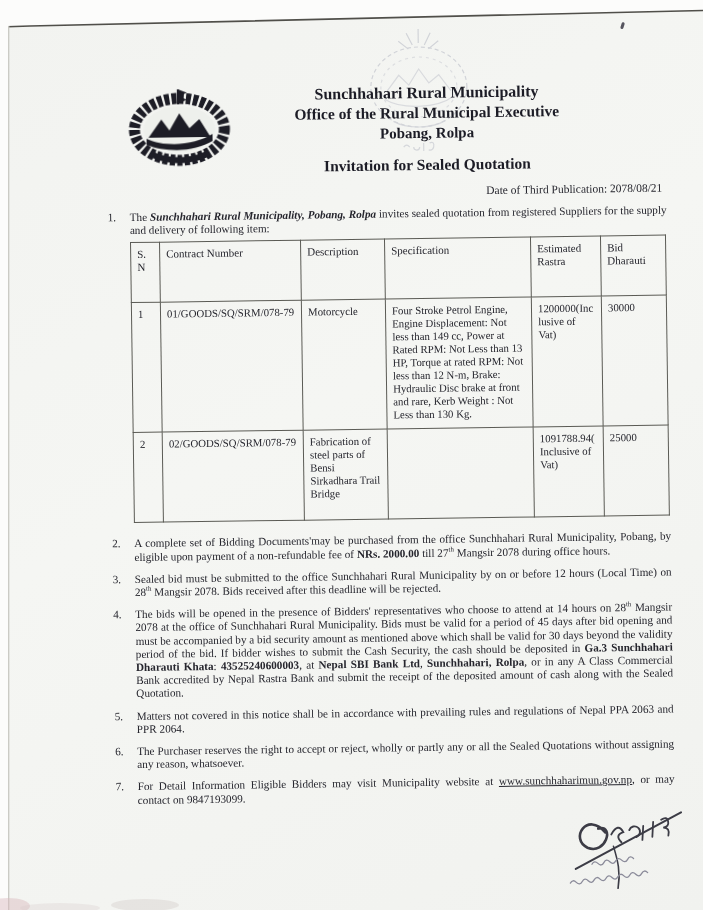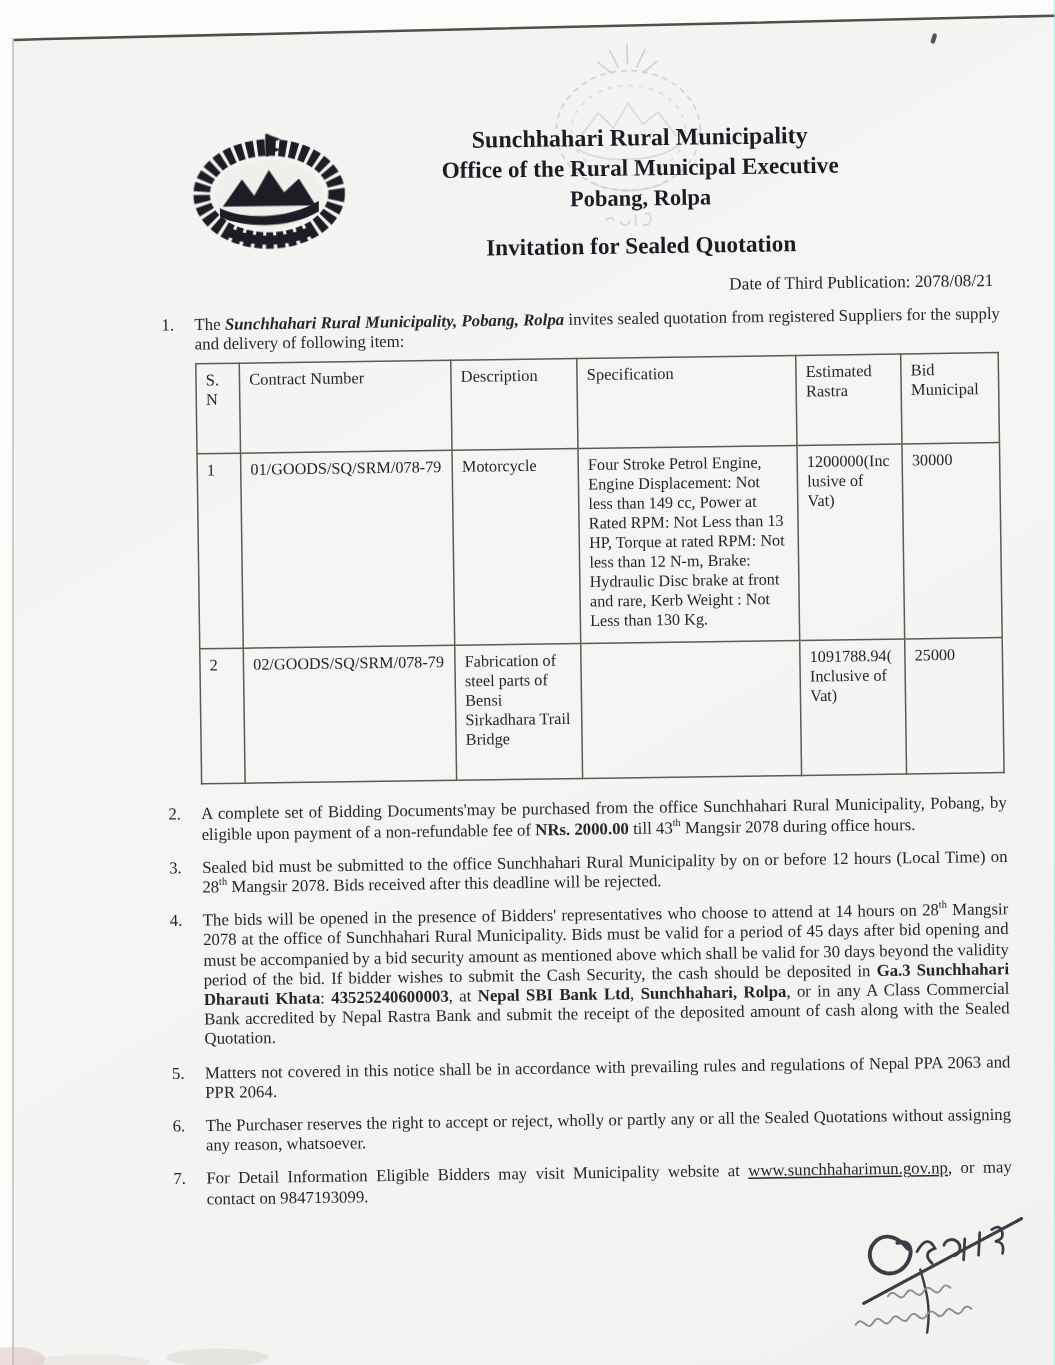--- a/index.html
+++ b/index.html
@@ -1,17 +1,17 @@
 <!DOCTYPE html>
 <html><head>
 <meta charset="utf-8">
 <style>
   html,body{margin:0;padding:0;}
   body{width:703px;height:910px;font-family:"Liberation Serif","DejaVu Serif",serif;}
-  .scan{position:relative;width:703px;height:910px;background:#5eead4;overflow:hidden;}
+  .scan{position:relative;width:703px;height:910px;background:#c4b5fd;overflow:hidden;}
   .paper{position:absolute;inset:0;background:linear-gradient(150deg,#f2f3f0 0%,#f5f6f3 45%,#f1f2ef 100%);}
   .content{position:absolute;left:0;top:0;width:703px;height:910px;color:#26262e;
            transform:rotate(-0.8deg);transform-origin:350px 455px;}
   
   .emblem{position:absolute;left:133px;top:84px;width:104px;height:82px;filter:blur(0.4px);}
   .watermark{position:absolute;left:358px;top:26px;width:132px;height:132px;opacity:0.55;}
   .titles{position:absolute;left:160px;top:84px;width:543px;text-align:center;color:#1c1c26;}
   .org{font-size:16px;font-weight:bold;line-height:20px;}
   .office{font-size:15.5px;font-weight:bold;line-height:20px;}
   .address{font-size:15px;font-weight:bold;line-height:20px;}
@@ -106,21 +106,21 @@
             <col class="col-amt">
             <col class="col-bid">
         </colgroup>
         <tbody>
             <tr class="hrow">
           <th>S.N</th>
           <th>Contract Number</th>
           <th>Description</th>
           <th>Specification</th>
           <th>Estimated Rastra</th>
-          <th>Bid Municipal</th>
+          <th>Bid Dharauti</th>
         </tr>
         <tr class="r1">
           <td>1</td>
           <td class="contract">01/GOODS/SQ/SRM/078-79</td>
           <td class="desc">Motorcycle</td>
           <td class="spec">Four Stroke Petrol Engine, Engine Displacement: Not less than 149 cc, Power at Rated RPM: Not Less than 13 HP, Torque at rated RPM: Not less than 12 N-m, Brake: Hydraulic Disc brake at front and rare, Kerb Weight : Not Less than 130 Kg.</td>
           <td>1200000(Inclusive of Vat)</td>
           <td>30000</td>
         </tr>
         <tr class="r2">
@@ -129,21 +129,21 @@
           <td class="desc">Fabrication of steel parts of Bensi Sirkadhara Trail Bridge</td>
           <td class="spec"></td>
           <td>1091788.94(Inclusive of Vat)</td>
           <td>25000</td>
         </tr>
       </tbody>
         </table>
 
       <div class="item after-table">
         <span class="num">2.</span>
-        <div class="itext"><span>A complete set of Bidding Documents'may be purchased from the office Sunchhahari Rural Municipality, Pobang, by eligible upon payment of a non-refundable fee of </span><span class="b">NRs. 2000.00</span><span> till 43</span><span class="sup">th</span><span> Mangsir 2078 during office hours.</span></div>
+        <div class="itext"><span>A complete set of Bidding Documents'may be purchased from the office Sunchhahari Rural Municipality, Pobang, by eligible upon payment of a non-refundable fee of </span><span class="b">NRs. 2000.00</span><span> till 27</span><span class="sup">th</span><span> Mangsir 2078 during office hours.</span></div>
       </div>
       <div class="item">
         <span class="num">3.</span>
         <div class="itext"><span>Sealed bid must be submitted to the office Sunchhahari Rural Municipality by on or before 12 hours (Local Time) on 28</span><span class="sup">th</span><span> Mangsir 2078. Bids received after this deadline will be rejected.</span></div>
       </div>
       <div class="item">
         <span class="num">4.</span>
         <div class="itext"><span>The bids will be opened in the presence of Bidders' representatives who choose to attend at 14 hours on 28</span><span class="sup">th</span><span> Mangsir 2078 at the office of Sunchhahari Rural Municipality. Bids must be valid for a period of 45 days after bid opening and must be accompanied by a bid security amount as mentioned above which shall be valid for 30 days beyond the validity period of the bid. If bidder wishes to submit the Cash Security, the cash should be deposited in </span><span class="b">Ga.3 Sunchhahari Dharauti Khata</span><span>: </span><span class="b">43525240600003</span><span>, at </span><span class="b">Nepal SBI Bank  Ltd</span><span>, </span><span class="b">Sunchhahari, Rolpa</span><span>, or in any A Class Commercial Bank accredited by Nepal Rastra Bank  and submit the receipt of the deposited amount of cash along with the Sealed Quotation.</span></div>
       </div>
       <div class="item">

